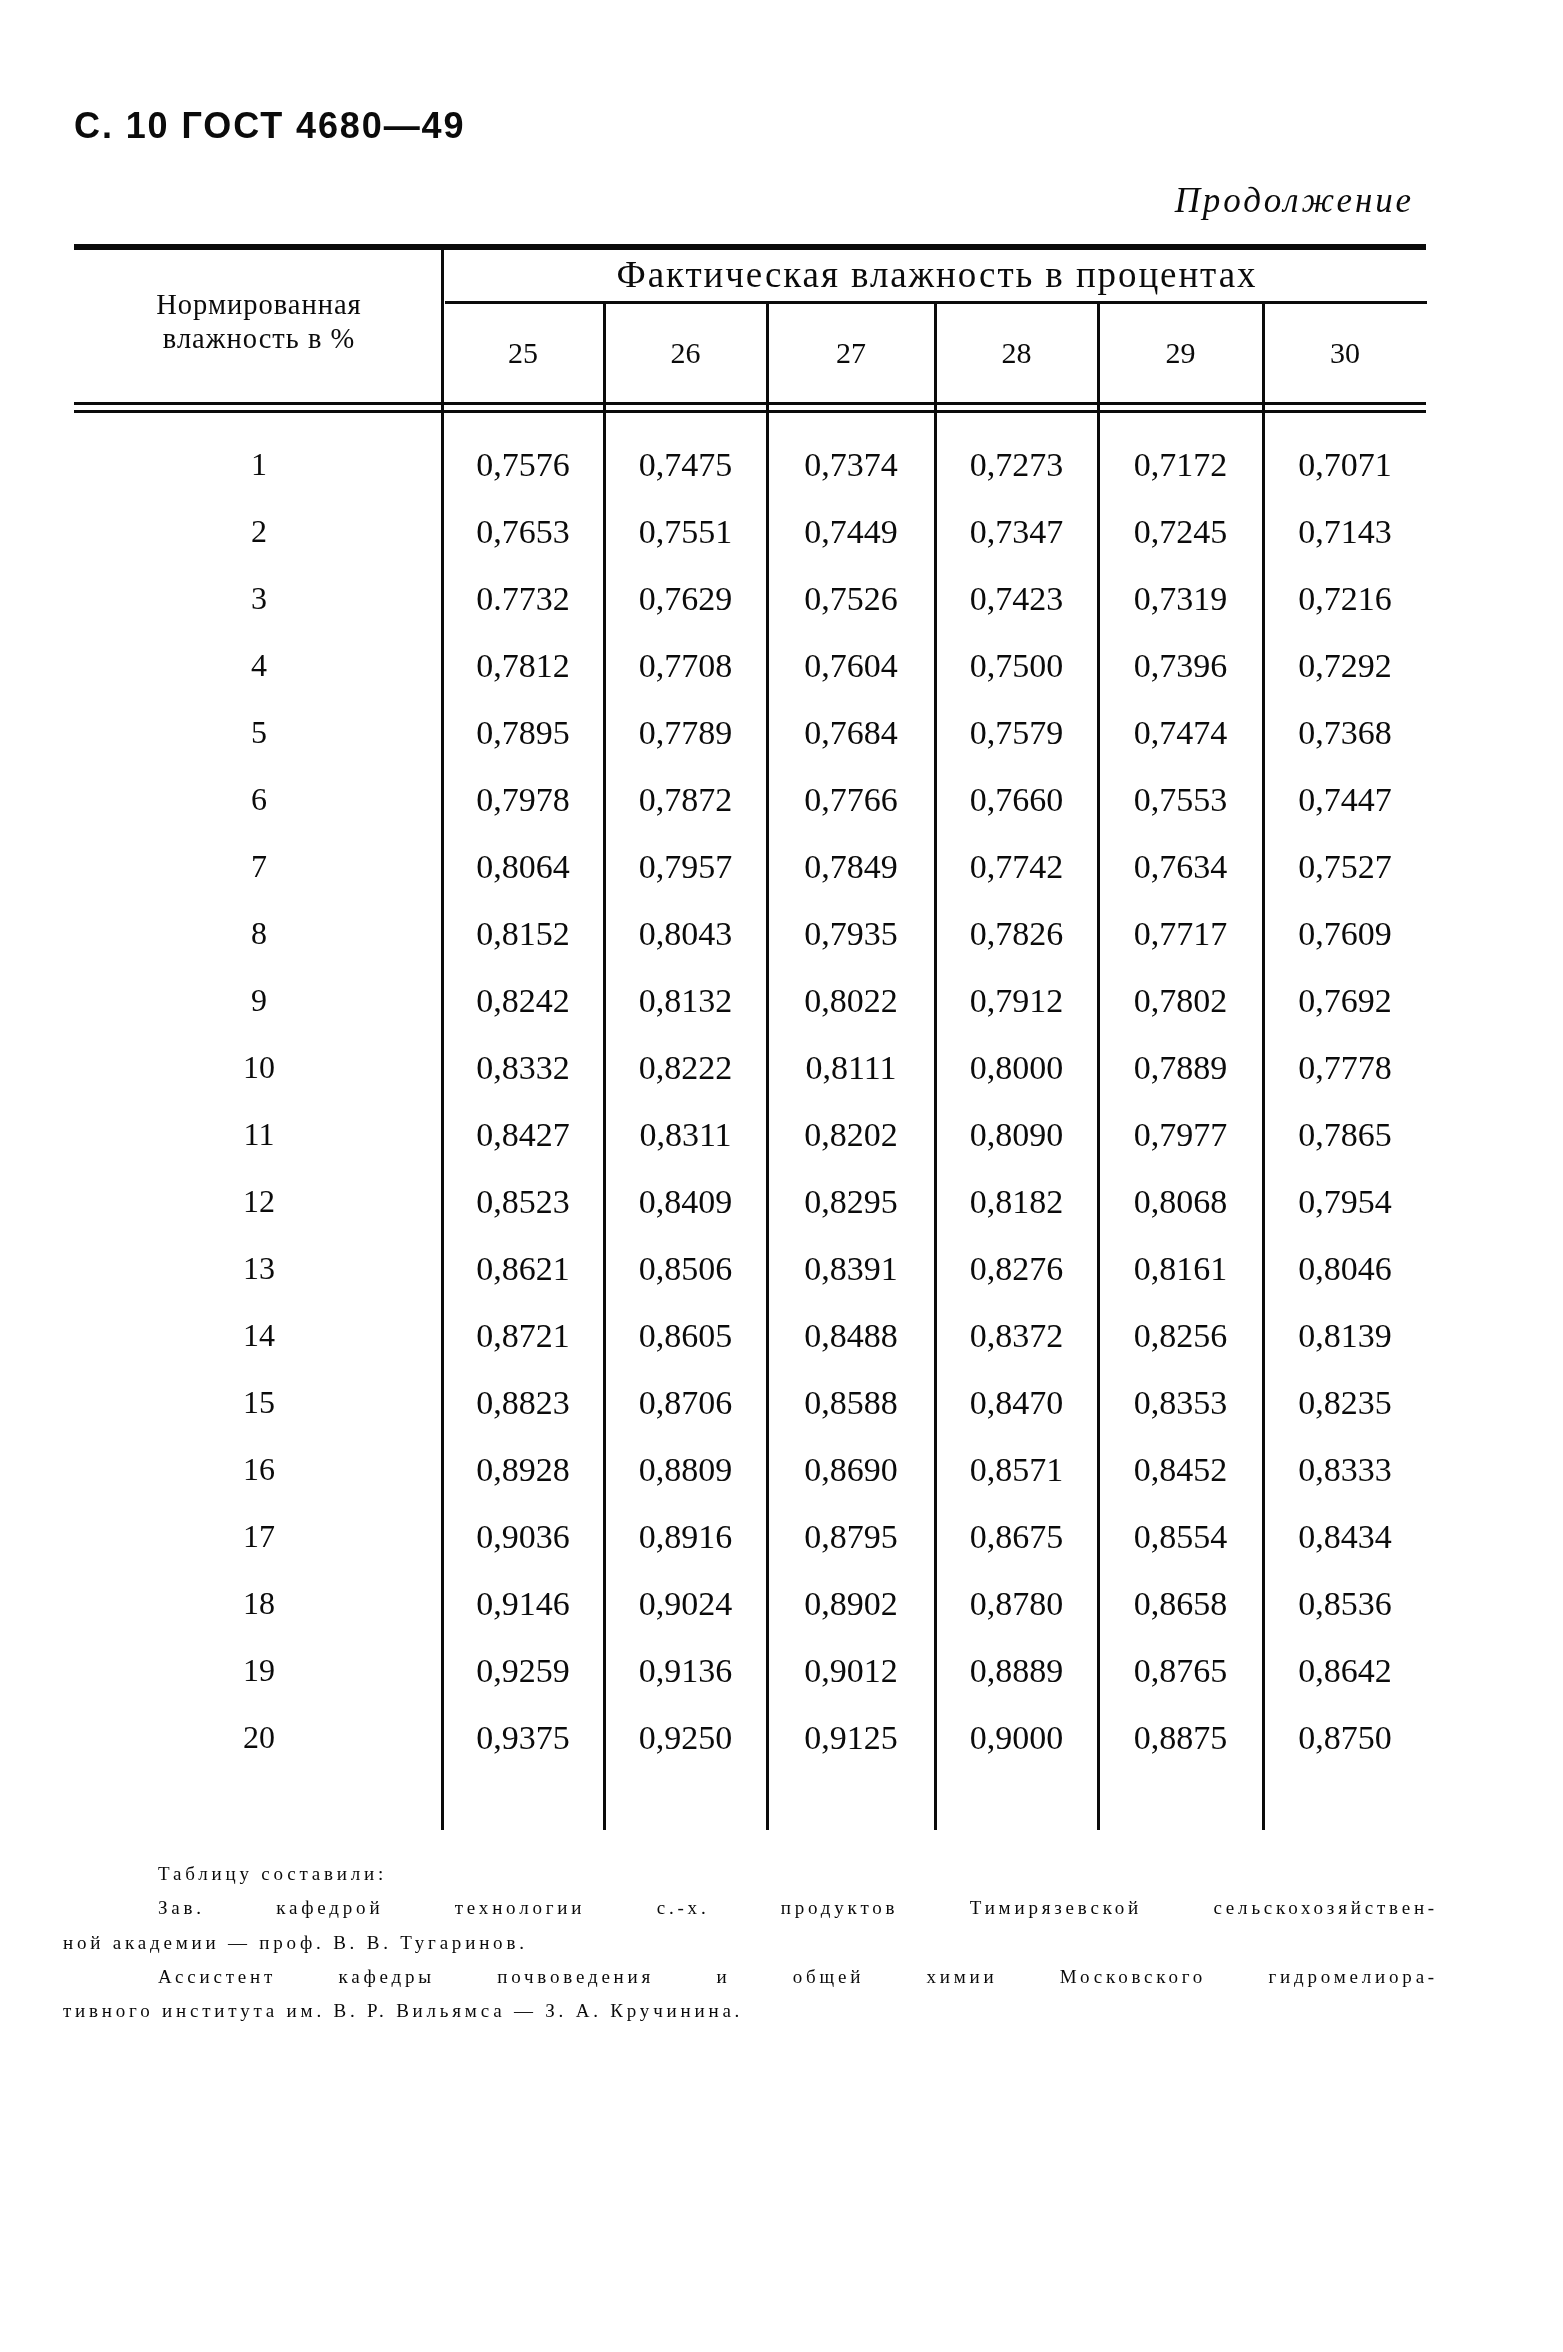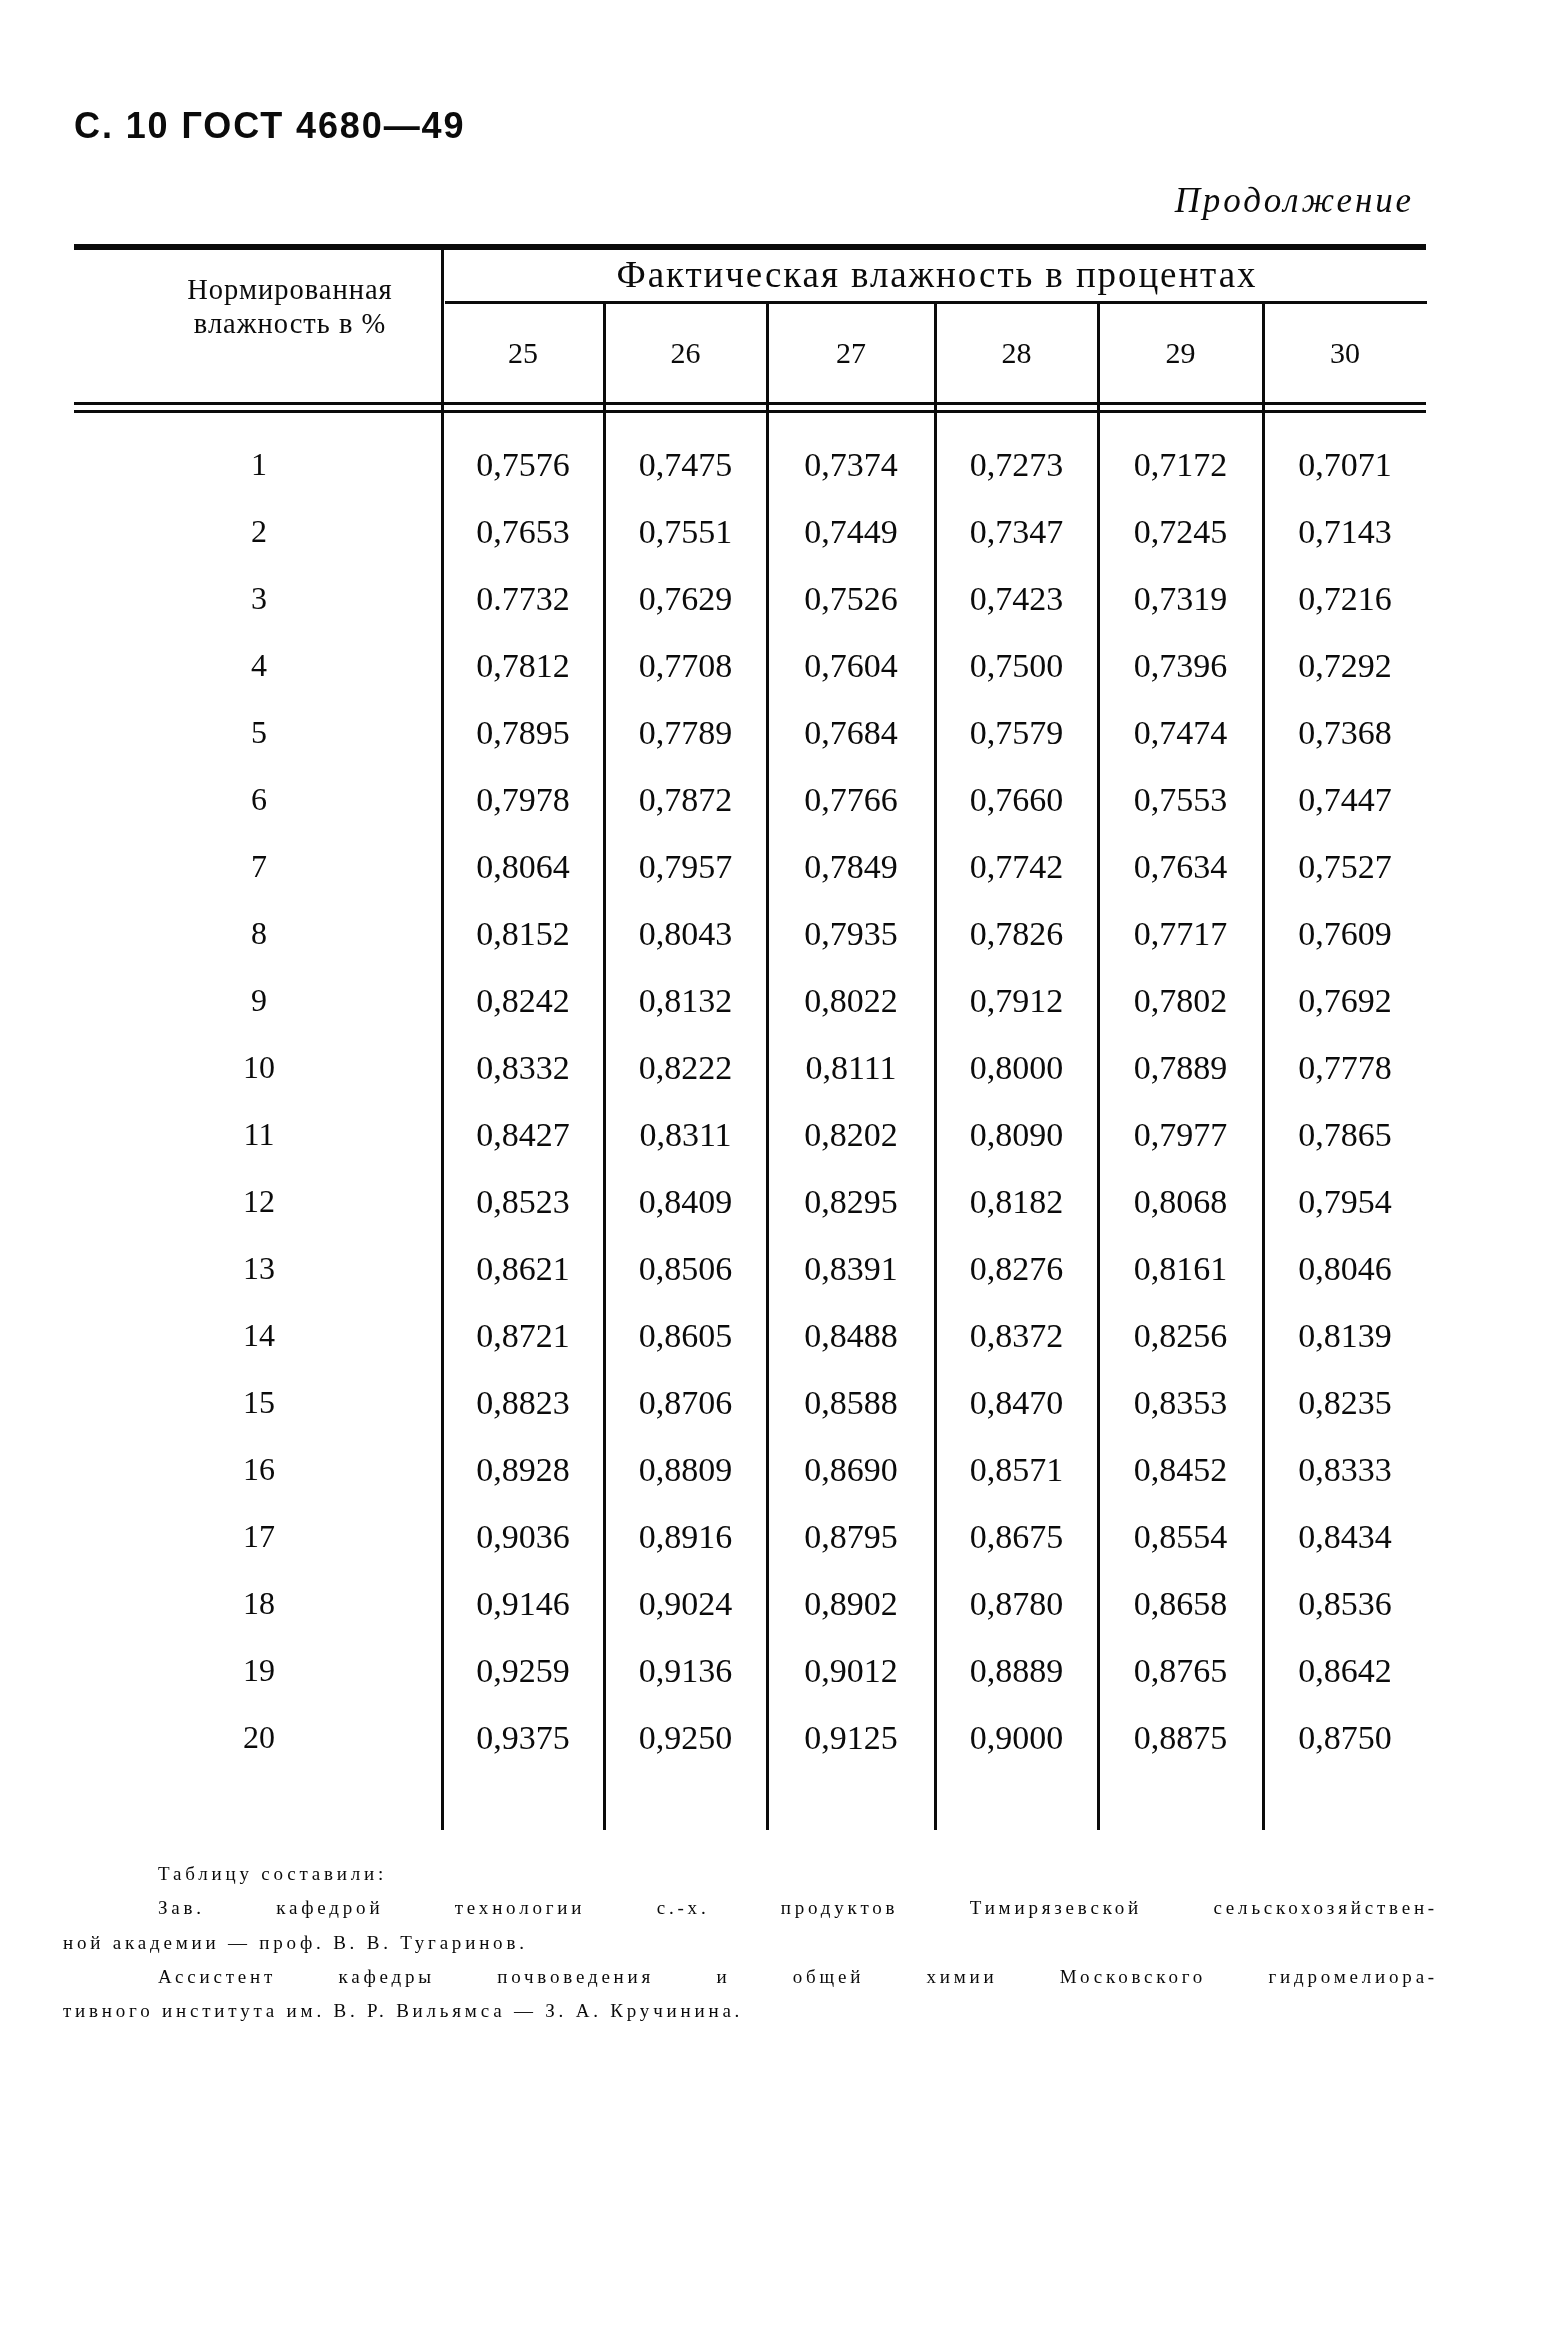--- a/index.html
+++ b/index.html
@@ -21,22 +21,22 @@
     text-align:center;
   }
   .continuation {
     position:absolute; top:181px; right:150px;
     font-style:italic; font-size:35px; letter-spacing:2.9px;
     white-space:nowrap;
   }
 
   
   .row-header-cell {
-    position:absolute; left:76px; top:231px; width:366px; height:152px;
-    display:flex; align-items:center; justify-content:flex-end;
+    position:absolute; left:76px; top:246px; width:366px; height:152px;
+    display:flex; align-items:center; justify-content:center;
   }
   .row-header-cell .inner {
     width:304px; text-align:center;
     font-size:28.5px; line-height:34px; letter-spacing:1px;
   }
   .col-group-header {
     position:absolute; left:447px; top:249px; width:980px; height:51px;
     display:flex; align-items:center; justify-content:center;
     font-size:37px; letter-spacing:1.9px; white-space:nowrap;
   }

